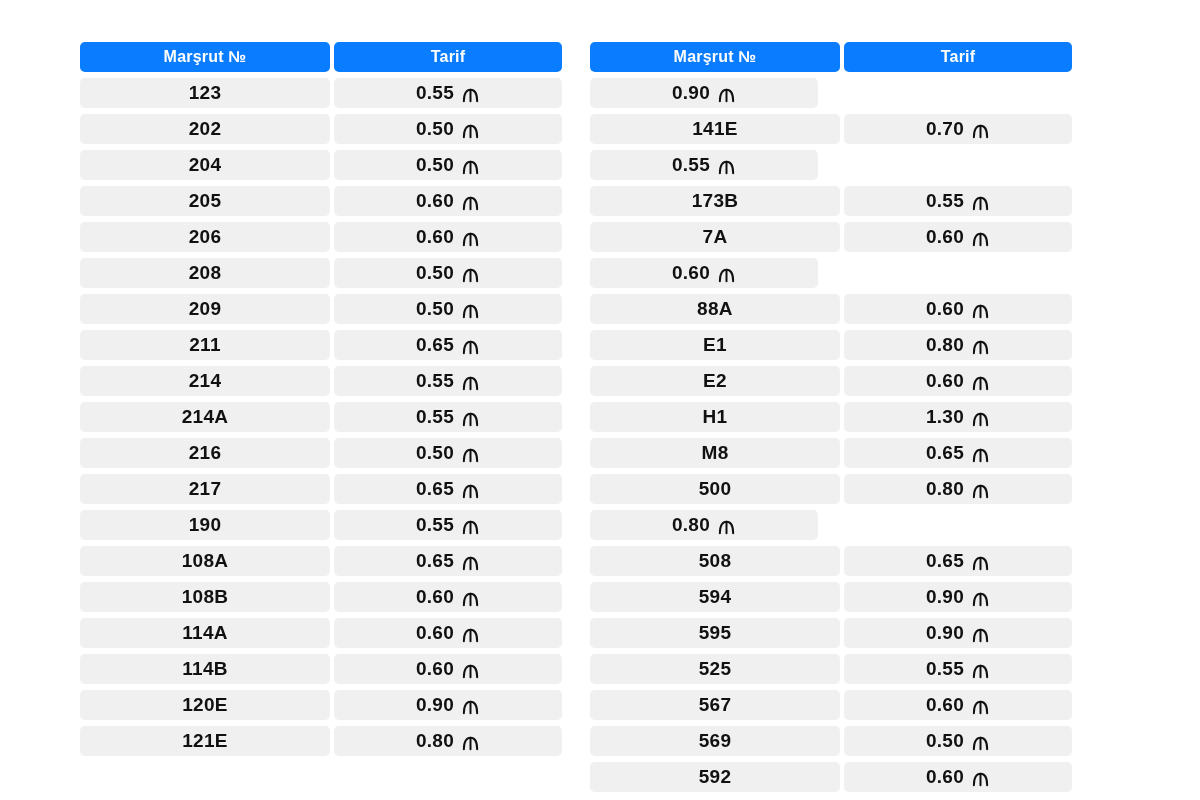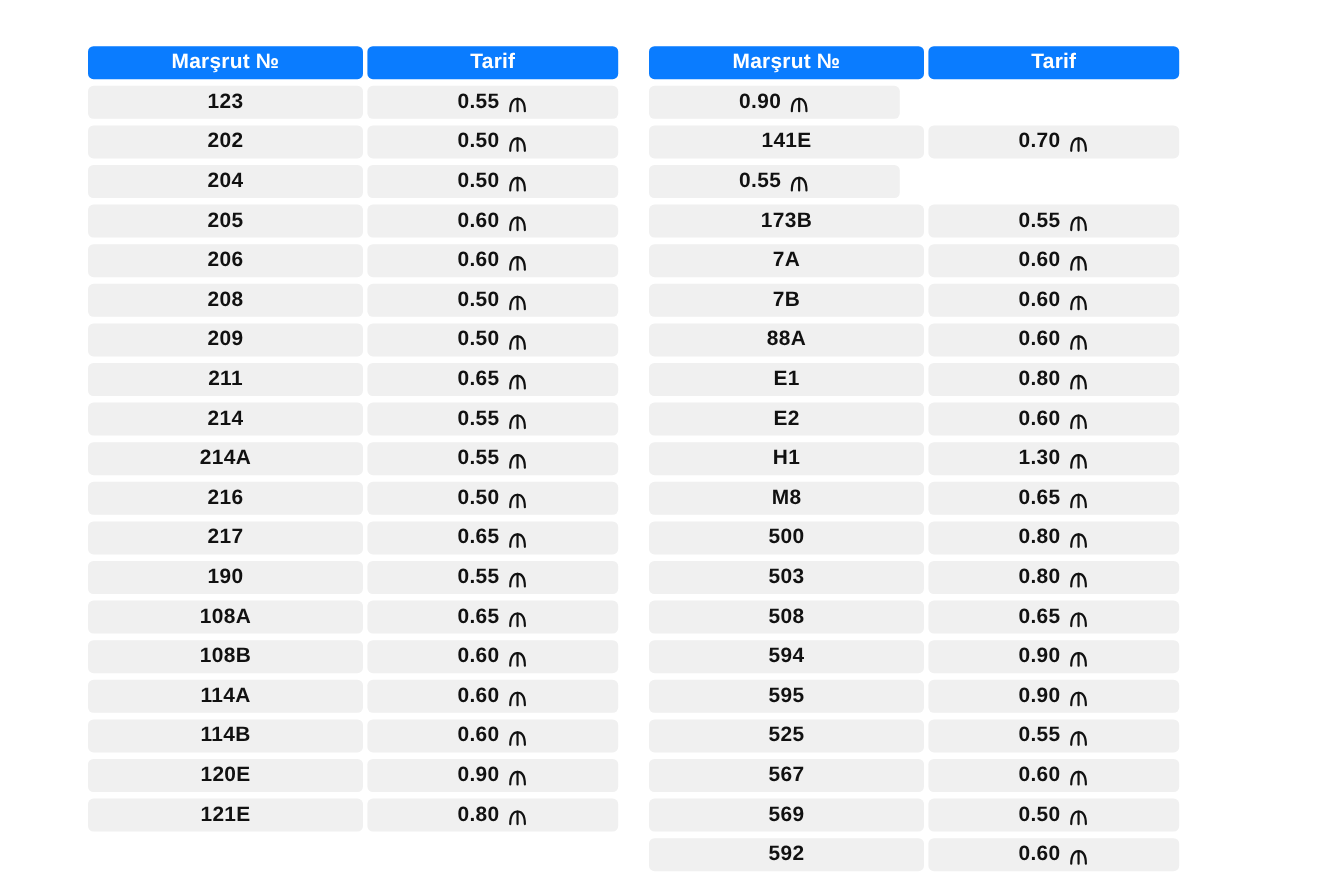--- a/index.html
+++ b/index.html
@@ -44,21 +44,21 @@
     justify-content: center;
     border-radius: 5px;
     font-size: 19px;
     font-weight: bold;
     color: #111111;
     letter-spacing: 0.3px;
   }
   .head .cell {
     background: #0a7cff;
     color: #ffffff;
-    font-size: 19px;
+    font-size: 16px;
     height: 30px;
     letter-spacing: 0.2px;
   }
   .body .cell {
     background: #f0f0f0;
   }
   .c-route {
     width: 250px;
   }
   .c-fare {
@@ -422,21 +422,20 @@
               <span class="manat">
                 <svg viewBox="0 0 20 20" width="19" height="19" aria-hidden="true">
                   <path d="M3 17 C3 8.5 6 5 10 5 C14 5 17 8.5 17 17" fill="none" stroke="#111111" stroke-width="2.1" stroke-linecap="round"></path>
                   <path d="M10 5 L10 17" fill="none" stroke="#111111" stroke-width="2.1" stroke-linecap="round"></path>
                 </svg>
               </span>
             </span>
           </div>
         </div>
         <div class="row body">
-          <div class="cell c-route">7B</div>
           <div class="cell c-fare">
             <span class="fare-inner">
               <span>0.60</span>
               <span class="manat">
                 <svg viewBox="0 0 20 20" width="19" height="19" aria-hidden="true">
                   <path d="M3 17 C3 8.5 6 5 10 5 C14 5 17 8.5 17 17" fill="none" stroke="#111111" stroke-width="2.1" stroke-linecap="round"></path>
                   <path d="M10 5 L10 17" fill="none" stroke="#111111" stroke-width="2.1" stroke-linecap="round"></path>
                 </svg>
               </span>
             </span>
@@ -520,21 +519,20 @@
               <span class="manat">
                 <svg viewBox="0 0 20 20" width="19" height="19" aria-hidden="true">
                   <path d="M3 17 C3 8.5 6 5 10 5 C14 5 17 8.5 17 17" fill="none" stroke="#111111" stroke-width="2.1" stroke-linecap="round"></path>
                   <path d="M10 5 L10 17" fill="none" stroke="#111111" stroke-width="2.1" stroke-linecap="round"></path>
                 </svg>
               </span>
             </span>
           </div>
         </div>
         <div class="row body">
-          <div class="cell c-route">503</div>
           <div class="cell c-fare">
             <span class="fare-inner">
               <span>0.80</span>
               <span class="manat">
                 <svg viewBox="0 0 20 20" width="19" height="19" aria-hidden="true">
                   <path d="M3 17 C3 8.5 6 5 10 5 C14 5 17 8.5 17 17" fill="none" stroke="#111111" stroke-width="2.1" stroke-linecap="round"></path>
                   <path d="M10 5 L10 17" fill="none" stroke="#111111" stroke-width="2.1" stroke-linecap="round"></path>
                 </svg>
               </span>
             </span>

